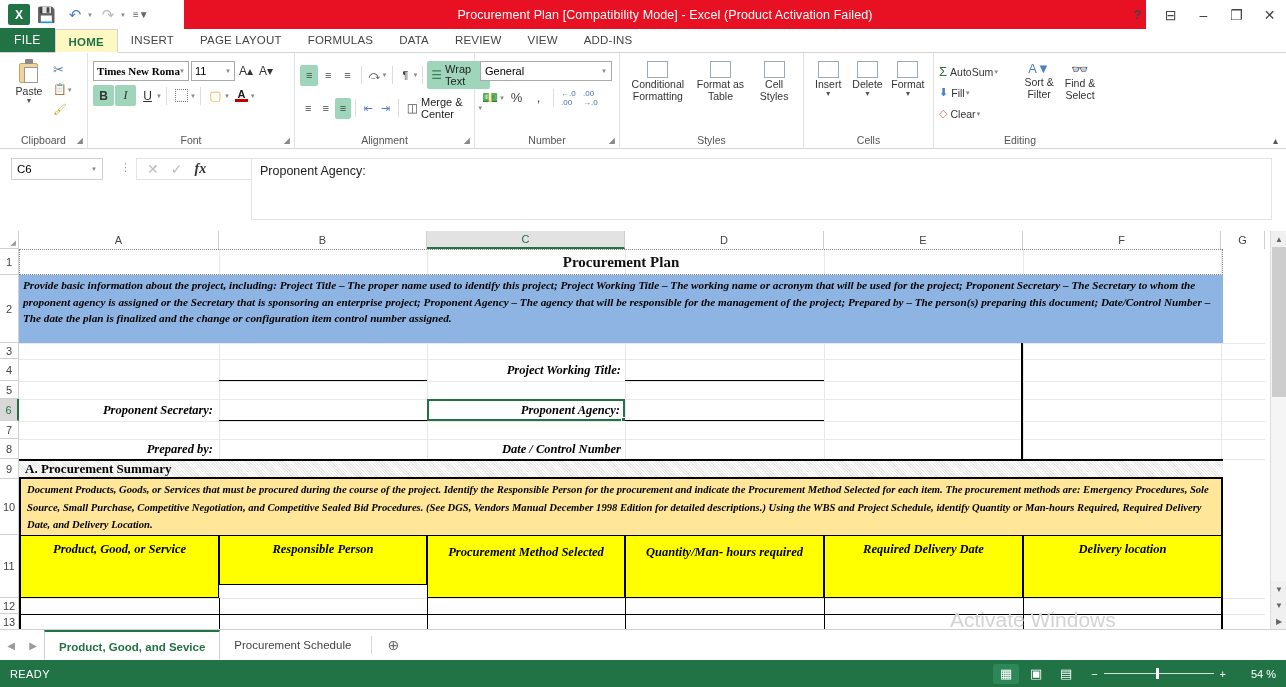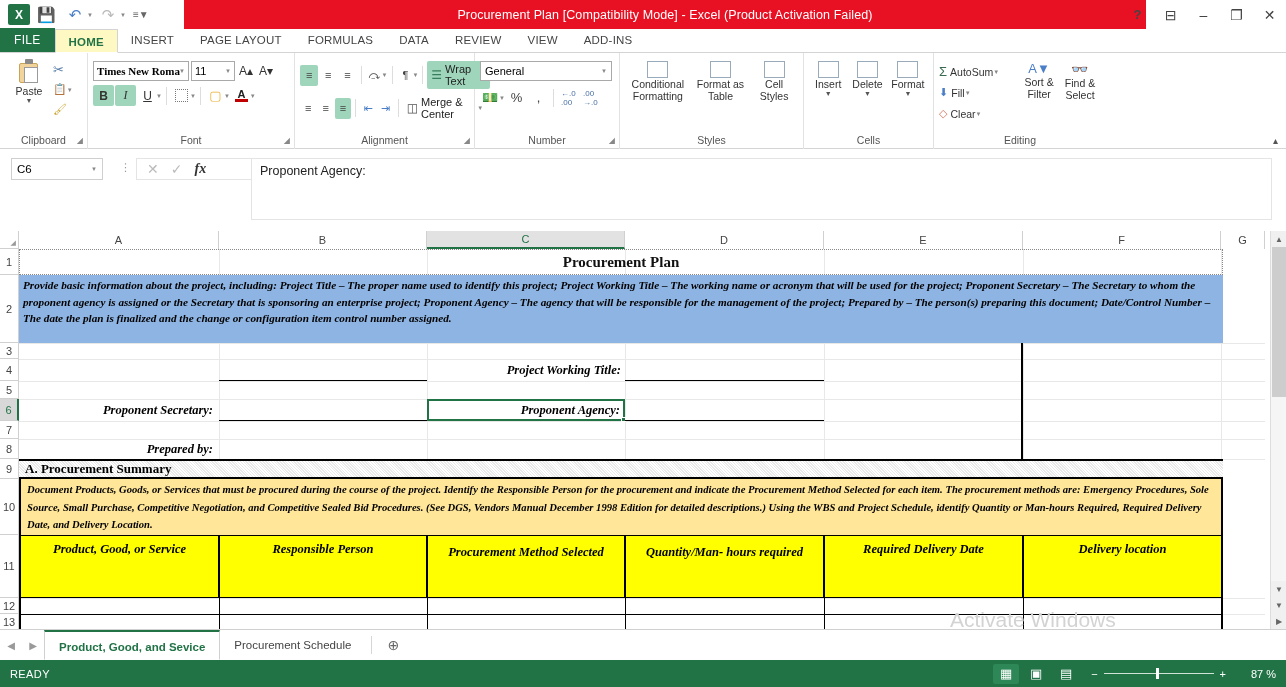--- a/index.html
+++ b/index.html
@@ -489,35 +489,38 @@
   <div class="cell" style="left:427px;top:168px;width:198px;height:22px;border:2px solid #217346;
               display:flex;align-items:center;justify-content:flex-end;padding-right:3px;background:#fff">
     <span class="ital" style="font-size:12.5px">Proponent Agency:</span>
   </div>
   <div style="position:absolute;left:621px;top:186px;width:5px;height:5px;background:#217346;border:1px solid #fff"></div>
   <div class="cell" style="left:625px;top:168px;width:199px;height:22px;border-bottom:1px solid #000"></div>
 
   <div class="cell" style="left:19px;top:208px;width:200px;height:20px;display:flex;align-items:center;justify-content:flex-end;padding-right:6px">
     <span class="ital" style="font-size:12.5px">Prepared by:</span>
   </div>
+  <div class="cell" style="left:427px;top:208px;width:198px;height:20px;display:flex;align-items:center;justify-content:flex-end;padding-right:4px">
+    <span class="ital" style="font-size:12.5px">Date / Control Number</span>
+  </div>
 
   <div class="cell" style="left:19px;top:228px;width:1204px;height:20px;border-top:2px solid #000;border-bottom:2px solid #000;
               background:repeating-linear-gradient(45deg,#fff,#fff 1px,#e9e9e9 1px,#e9e9e9 2px);display:flex;align-items:center;padding-left:6px">
     <span class="ser" style="font-size:13px;font-weight:bold;color:#000">A.  Procurement Summary</span>
   </div>
 
   <div class="cell" style="left:19px;top:248px;width:1204px;height:56px;background:#ffe699;border-left:2px solid #000;border-right:2px solid #000;padding:2px 6px 0 6px">
     <span class="ser" style="font-style:italic;font-size:10.6px;color:#000;line-height:17.5px;display:block">Document Products, Goods, or Services that must be procured during the course of the project.  Identify the Responsible Person for the procurement and indicate the Procurement Method Selected for each item.  The procurement methods are: Emergency Procedures, Sole Source, Small Purchase, Competitive Negotiation, and Competitive Sealed Bid Procedures.  (See DGS, Vendors Manual December 1998 Edition for detailed descriptions.)  Using the WBS and Project Schedule, identify Quantity or Man-hours Required, Required Delivery Date, and Delivery Location.</span>
   </div>
 
   <div class="cell" style="left:19px;top:304px;width:200px;height:63px;background:#ffff00;border:1px solid #000;border-left:2px solid #000;
               display:flex;align-items:flex-start;justify-content:center;padding-top:6px;text-align:center">
     <span class="ital" style="font-size:12.5px">Product, Good, or Service</span>
   </div>
-  <div class="cell" style="left:219px;top:304px;width:208px;height:63px;background:#ffff00;border:1px solid #000;
+  <div class="cell" style="left:219px;top:304px;width:208px;height:50px;background:#ffff00;border:1px solid #000;
               display:flex;align-items:flex-start;justify-content:center;padding-top:6px;text-align:center">
     <span class="ital" style="font-size:12.5px">Responsible Person</span>
   </div>
   <div class="cell" style="left:427px;top:304px;width:198px;height:63px;background:#ffff00;border:1px solid #000;
               display:flex;align-items:flex-start;justify-content:center;padding-top:6px;text-align:center">
     <span class="ital" style="font-size:12.5px;line-height:20px">Procurement Method Selected</span>
   </div>
   <div class="cell" style="left:625px;top:304px;width:199px;height:63px;background:#ffff00;border:1px solid #000;
               display:flex;align-items:flex-start;justify-content:center;padding-top:6px;text-align:center">
     <span class="ital" style="font-size:12.5px;line-height:20px">Quantity/Man- hours required</span>
@@ -575,15 +578,15 @@
     <div class="viewbtn on">▦</div>
     <div class="viewbtn">▣</div>
     <div class="viewbtn">▤</div>
     <div class="zoomslider">
       <span>−</span>
       <div class="zline">
           <div class="zhandle"></div>
         </div>
       <span>+</span>
     </div>
-    <div class="zpct">87 %</div>
+    <div class="zpct">54 %</div>
   </div>
 </div>
 
 </body></html>

